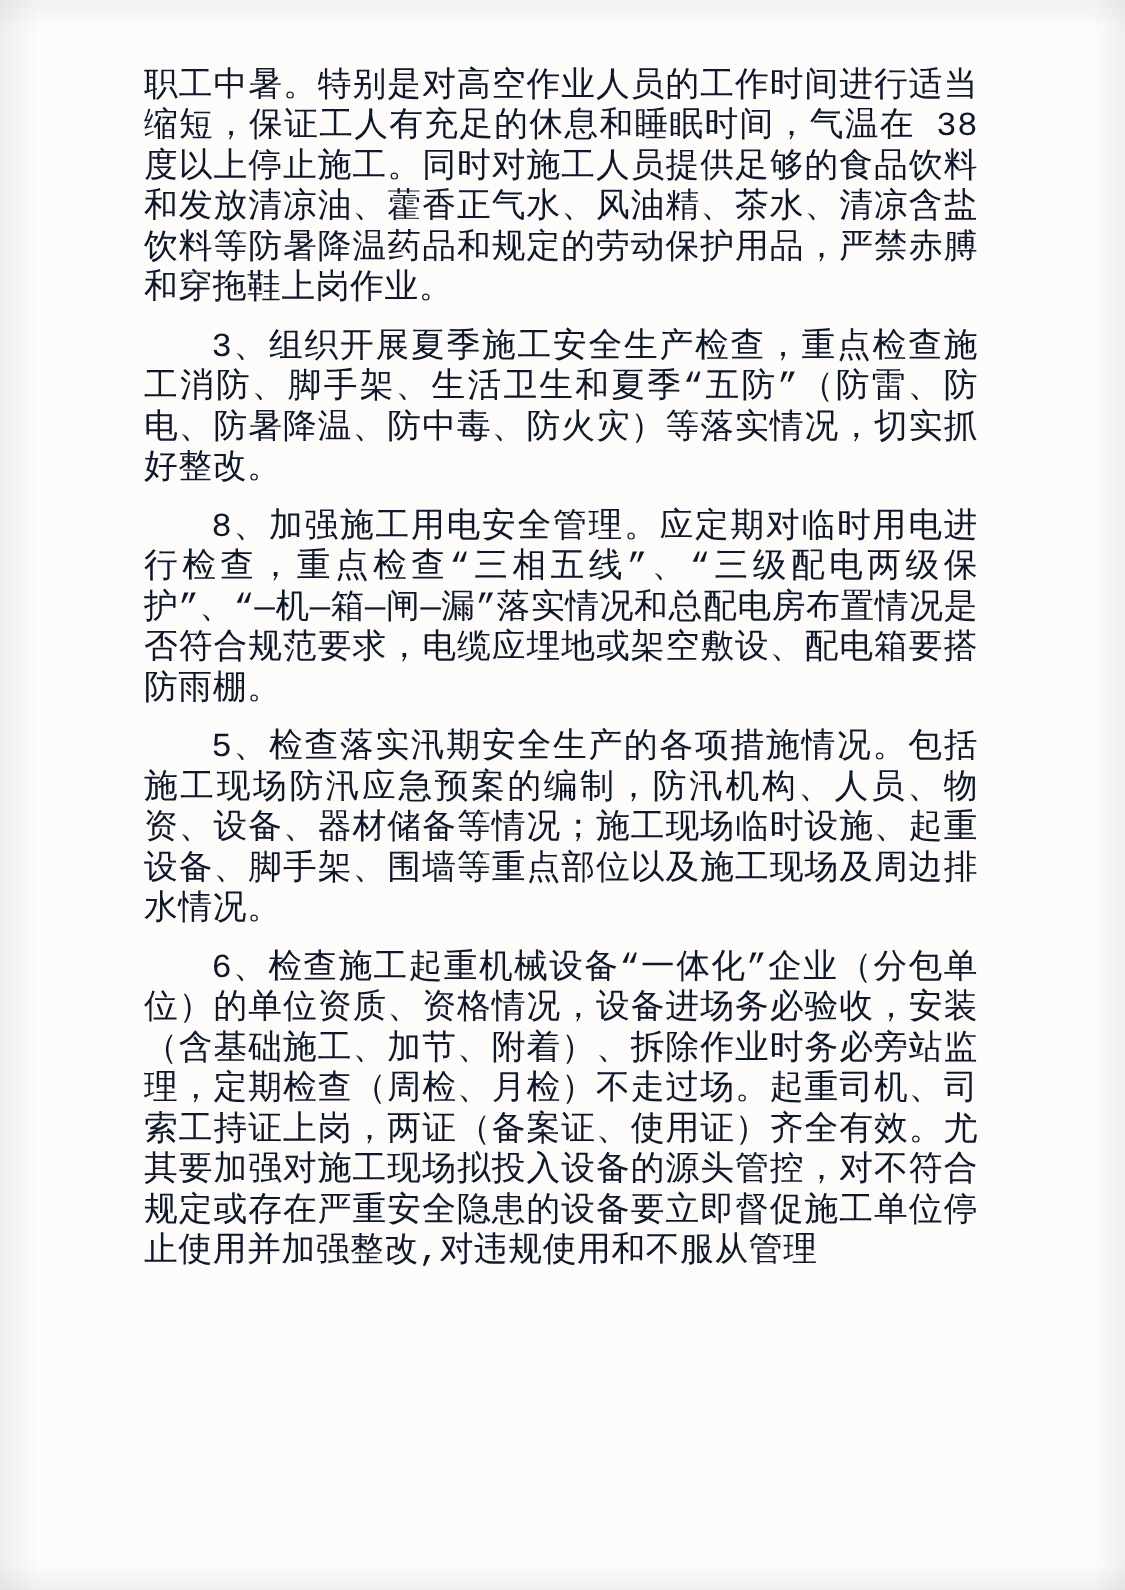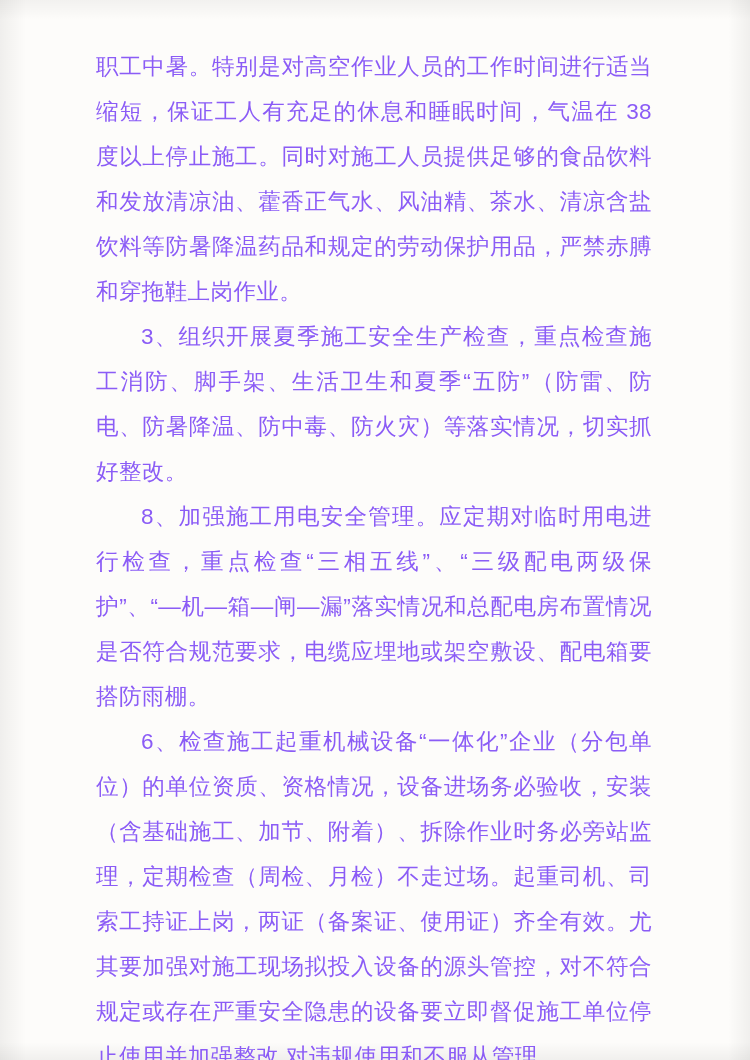--- a/index.html
+++ b/index.html
@@ -33,37 +33,38 @@
   }
   .content {
     position: absolute;
     left: 96px;
     top: 44px;
     width: 556px;
   }
   p.para {
     margin: 0 0 0.0em 0;
     font-size: 22.5px;
-    line-height: 45px;
-    color: #8b5cf6;
+    line-height: 27px;
+    color: #0f172a;
     text-align: justify;
     text-justify: inter-ideograph;
     letter-spacing: 0.4px;
-    font-family: Liberation Sans, sans-serif;
+    font-family: Liberation Mono, monospace;
   }
   p.indent {
     text-indent: 2em;
   }
   p.para + p.para {
-    margin-top: 0;
+    margin-top: 12px;
   }
 </style>
 </head>
 <body>
 
 <div class="page">
   <div class="content">
     <p class="para">职工中暑。特别是对高空作业人员的工作时间进行适当缩短，保证工人有充足的休息和睡眠时间，气温在 38 度以上停止施工。同时对施工人员提供足够的食品饮料和发放清凉油、藿香正气水、风油精、茶水、清凉含盐饮料等防暑降温药品和规定的劳动保护用品，严禁赤膊和穿拖鞋上岗作业。</p>
     <p class="para indent">3、组织开展夏季施工安全生产检查，重点检查施工消防、脚手架、生活卫生和夏季“五防”（防雷、防电、防暑降温、防中毒、防火灾）等落实情况，切实抓好整改。</p>
     <p class="para indent">8、加强施工用电安全管理。应定期对临时用电进行检查，重点检查“三相五线”、“三级配电两级保护”、“—机—箱—闸—漏”落实情况和总配电房布置情况是否符合规范要求，电缆应埋地或架空敷设、配电箱要搭防雨棚。</p>
+    <p class="para indent">5、检查落实汛期安全生产的各项措施情况。包括施工现场防汛应急预案的编制，防汛机构、人员、物资、设备、器材储备等情况；施工现场临时设施、起重设备、脚手架、围墙等重点部位以及施工现场及周边排水情况。</p>
     <p class="para indent">6、检查施工起重机械设备“一体化”企业（分包单位）的单位资质、资格情况，设备进场务必验收，安装（含基础施工、加节、附着）、拆除作业时务必旁站监理，定期检查（周检、月检）不走过场。起重司机、司索工持证上岗，两证（备案证、使用证）齐全有效。尤其要加强对施工现场拟投入设备的源头管控，对不符合规定或存在严重安全隐患的设备要立即督促施工单位停止使用并加强整改,对违规使用和不服从管理</p>
   </div>
 </div>
 
 </body></html>

